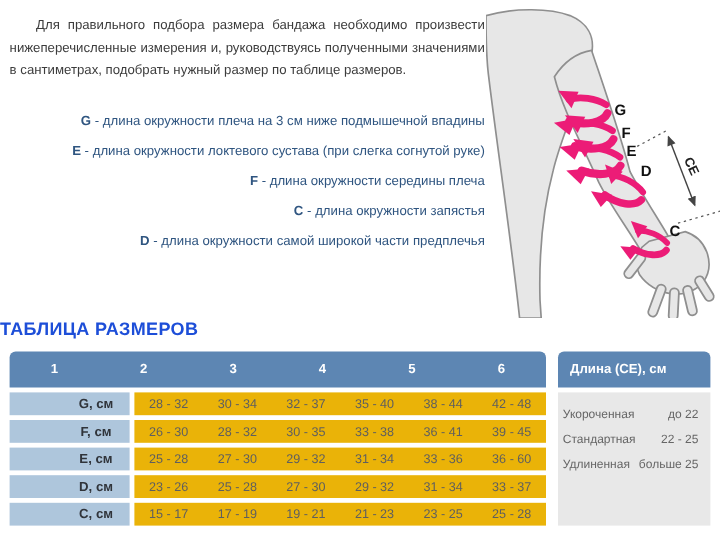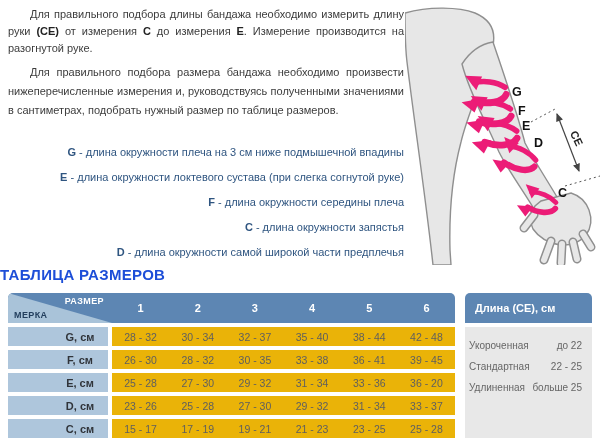--- a/index.html
+++ b/index.html
@@ -78,21 +78,20 @@
   .lp-body { margin-top:4px; height:111px; background:#e8e8e8; padding:8px 10px 0 4px; }
   .lp-row { display:flex; justify-content:space-between; height:21px; align-items:center; }
   .lp-row span { font-size:10px; color:#666666; }
 </style>
 </head>
 <body>
 
 <div class="page">
 
   <div class="intro">
-    <p class="para"><span>Для правильного подбора длины бандажа необходимо измерить длину руки </span><b>(СЕ)</b><span> от измерения </span><b>С</b><span> до измерения </span><b>Е</b><span>. Измерение производится на разогнутой руке.</span></p>
     <p class="para p2">Для правильного подбора размера бандажа необходимо произвести нижеперечисленные измерения и, руководствуясь полученными значениями в сантиметрах, подобрать нужный размер по таблице размеров.</p>
     <ul class="measures">
       <li><b>G</b><span> - длина окружности плеча на 3 см ниже подмышечной впадины</span></li>
       <li><b>E</b><span> - длина окружности локтевого сустава (при слегка согнутой руке)</span></li>
       <li><b>F</b><span> - длина окружности середины плеча</span></li>
       <li><b>C</b><span> - длина окружности запястья</span></li>
       <li><b>D</b><span> - длина окружности самой широкой части предплечья</span></li>
     </ul>
   </div>
 
@@ -150,25 +149,20 @@
     <path class="dash" d="M160,186 L195,176"></path>
     <line class="ce-arrow" x1="152" y1="114" x2="174" y2="171" marker-start="url(#ah-start)" marker-end="url(#ah-end)"></line>
     <text class="ce-text" x="168" y="140" transform="rotate(65 168 140)" text-anchor="middle">CE</text>
   </svg>
 
   <h2 class="table-title">ТАБЛИЦА РАЗМЕРОВ</h2>
 
   <div class="sizes">
     <div class="main-table">
       <div class="thead">
-        <div class="corner">
-          <div class="corner-tri"></div>
-          <span class="corner-top">РАЗМЕР</span>
-          <span class="corner-bottom">МЕРКА</span>
-        </div>
         <div class="hcell">1</div>
         <div class="hcell">2</div>
         <div class="hcell">3</div>
         <div class="hcell">4</div>
         <div class="hcell">5</div>
         <div class="hcell">6</div>
       </div>
 
       <div class="trow">
         <div class="rlabel">G, см</div>
@@ -195,21 +189,21 @@
       </div>
 
       <div class="trow">
         <div class="rlabel">E, см</div>
         <div class="rstrip">
           <div class="cell">25 - 28</div>
           <div class="cell">27 - 30</div>
           <div class="cell">29 - 32</div>
           <div class="cell">31 - 34</div>
           <div class="cell">33 - 36</div>
-          <div class="cell">36 - 20</div>
+          <div class="cell">36 - 60</div>
         </div>
       </div>
 
       <div class="trow">
         <div class="rlabel">D, см</div>
         <div class="rstrip">
           <div class="cell">23 - 26</div>
           <div class="cell">25 - 28</div>
           <div class="cell">27 - 30</div>
           <div class="cell">29 - 32</div>

